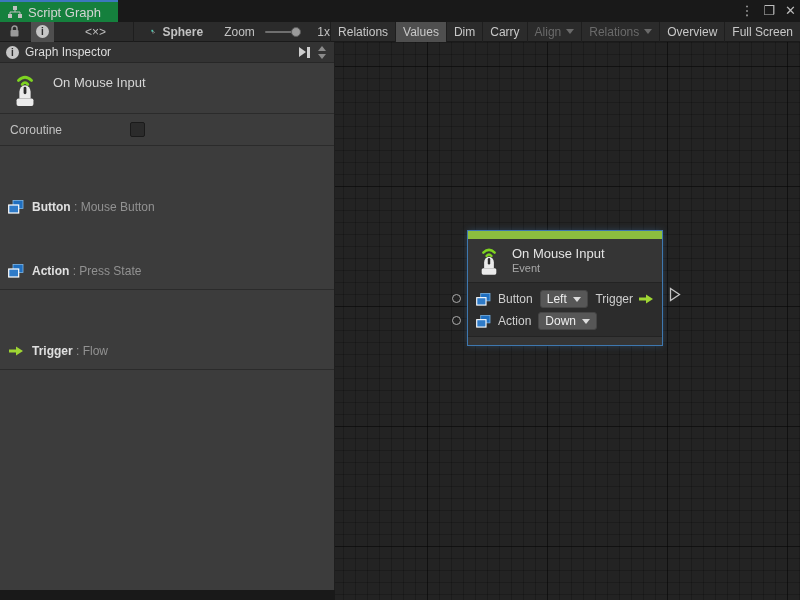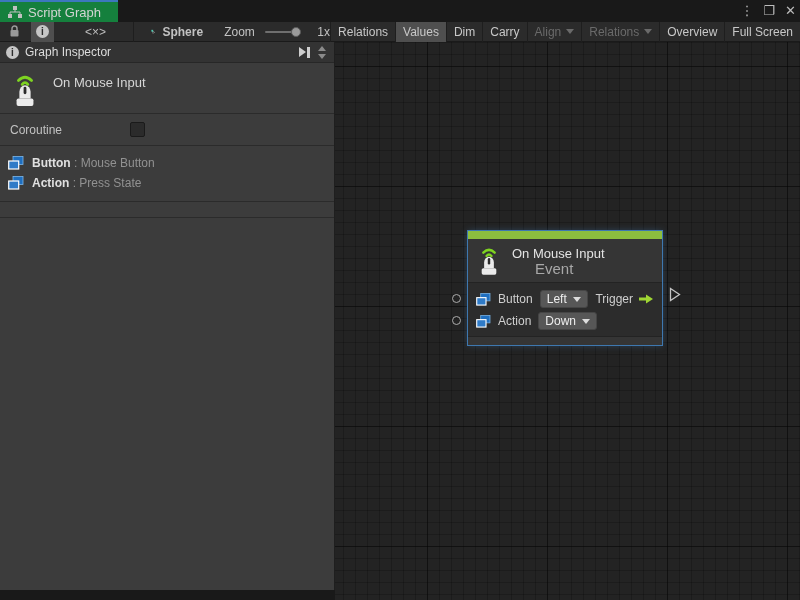--- a/index.html
+++ b/index.html
@@ -59,21 +59,21 @@
   .unit-title { font-size:13px; color:#d6d6d6; padding-top:4px; }
 
   .sep { border-top:1px solid #2b2b2b; }
 
   .coroutine-row { height:31px; display:flex; align-items:center; padding:0 10px; color:#c2c2c2; }
   .coroutine-row .lbl { width:120px; }
   .checkbox { width:15px; height:15px; background:#2b2b2b; border:1px solid #1a1a1a; border-radius:2px; }
 
   .section { padding:7px 0 8px 0; }
   .sec-head { padding:4px 8px 6px 8px; color:#d8d8d8; }
-  .port-row { display:flex; align-items:center; gap:8px; padding:3px 8px; }
+  .port-row { display:flex; align-items:center; gap:8px; padding:3px 8px;margin-top:44px; }
   .port-name { color:#e0e0e0; font-weight:bold; }
   .port-type { color:#929292; }
   .insp-rest { flex:1; }
   .left-bottom { height:10px; background:#191919; }
 
   
   .canvas {
     position:relative; flex:1; overflow:hidden;
     background-color:#232323;
     background-image:
@@ -86,21 +86,21 @@
   }
 
   .node {
     position:absolute; left:133px; top:189px; width:194px;
     background:#2c2c2c;
     box-shadow:0 0 0 1px #3e78b0, 0 0 7px rgba(62,120,176,0.45);
   }
   .node-green { height:8px; background:#8CBE3F; }
   .node-header { background:#353535; display:flex; align-items:center; gap:10px; padding:5px 8px 6px 8px; }
   .node-title { font-size:13px; color:#e4e4e4; line-height:16px; }
-  .node-sub { font-size:15px; color:#a8a8a8; line-height:13px;margin-left:23px; }
+  .node-sub { font-size:11px; color:#a8a8a8; line-height:13px; }
   .node-body { border-top:1px solid #232323; padding:5px 0 4px 0; }
   .node-row { height:22px; display:flex; align-items:center; gap:7px; padding:0 8px; position:relative; color:#cfcfcf; }
   .dd {
     display:inline-flex; align-items:center; gap:6px;
     background:#575757; border:1px solid #454545; border-radius:3px;
     padding:1px 6px; color:#eeeeee;
   }
   .dd .caret { border-top-color:#dddddd; margin-left:0; }
   .flow-out { margin-left:auto; display:flex; align-items:center; gap:5px; color:#cfcfcf; }
   .node-footer { height:9px; background:#353535; border-top:1px solid #232323; }
@@ -240,20 +240,26 @@
             <rect x="5" y="0.5" width="10" height="8" fill="#1F6FC0" stroke="#7DB7E8" stroke-width="0.8"></rect>
             <rect x="0.7" y="5" width="10" height="8" fill="#2F7BC8" stroke="#ffffff" stroke-width="1.2"></rect>
           </svg>
           <span><span class="port-name">Action</span><span class="port-type"> : </span><span class="port-type">Press State</span></span>
         </div>
       </div>
 
       <div class="sep"></div>
 
       <div class="section">
+        <div class="port-row">
+          <svg width="16" height="12" viewBox="0 0 16 12">
+            <path d="M1 4.5 H8 V1.5 L15 6 L8 10.5 V7.5 H1 Z" fill="#9FD633"></path>
+          </svg>
+          <span><span class="port-name">Trigger</span><span class="port-type"> : </span><span class="port-type">Flow</span></span>
+        </div>
       </div>
 
       <div class="sep"></div>
       <div class="insp-rest"></div>
     </div>
     <div class="left-bottom"></div>
   </div>
 
   <div class="canvas">
     <div class="node">

